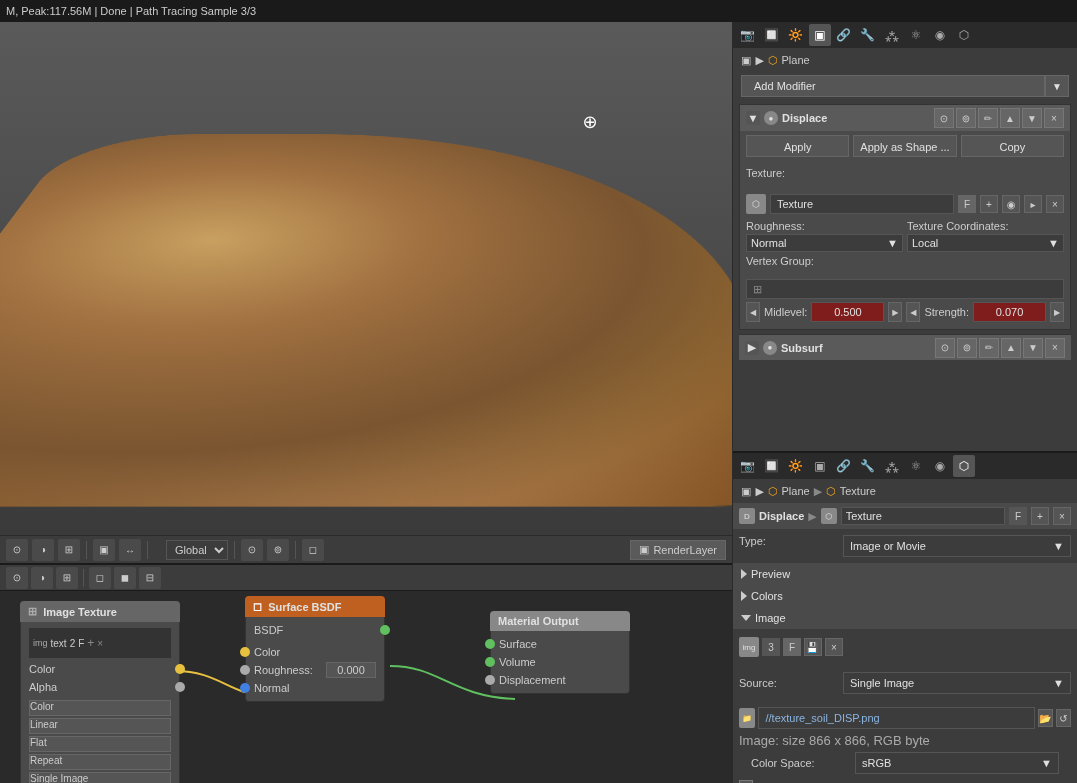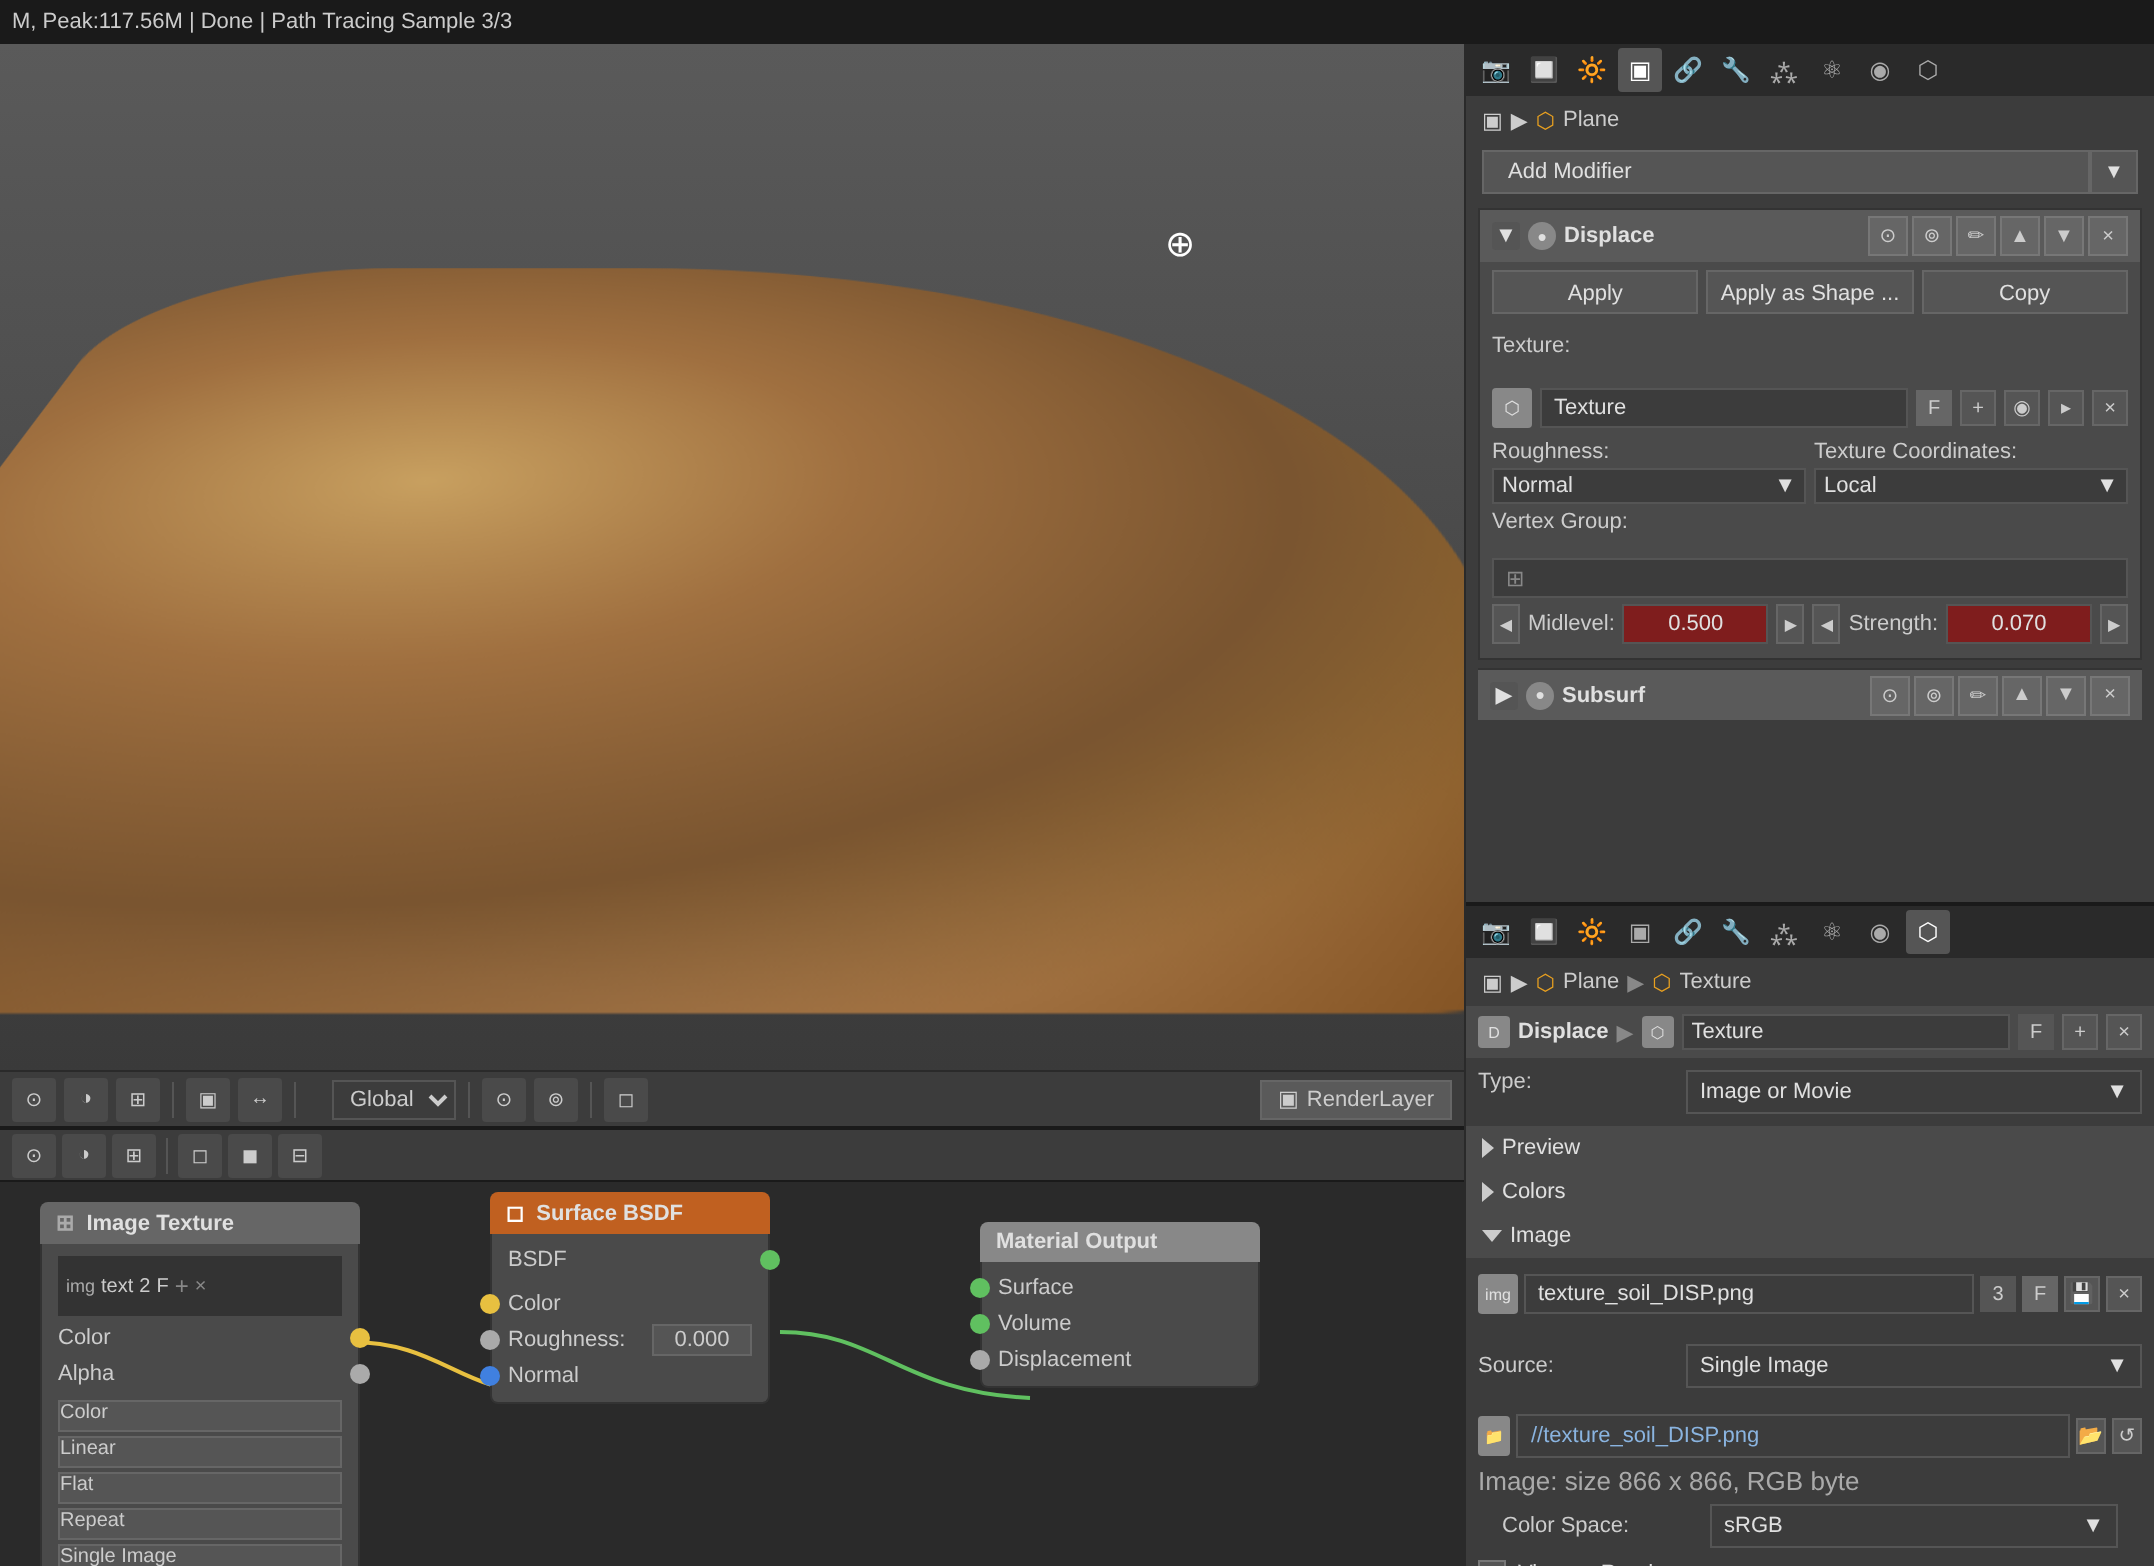--- a/index.html
+++ b/index.html
@@ -1088,21 +1088,20 @@
 
         <div class="collapse-row">
           <div class="collapse-triangle"></div>
           <span>Image</span>
         </div>
 
         <div class="image-section">
 
           <div class="image-file-row">
             <div class="file-icon">img</div>
-            <div class="file-field">texture_soil_DISP.png</div>
             <div class="num-badge">3</div>
             <div class="f-badge">F</div>
             <div class="small-btn">💾</div>
             <div class="small-btn">×</div>
           </div>
 
           <div class="source-row">
             <span class="prop-label">Source:</span>
             <div class="type-dropdown">
               <span>Single Image</span>

